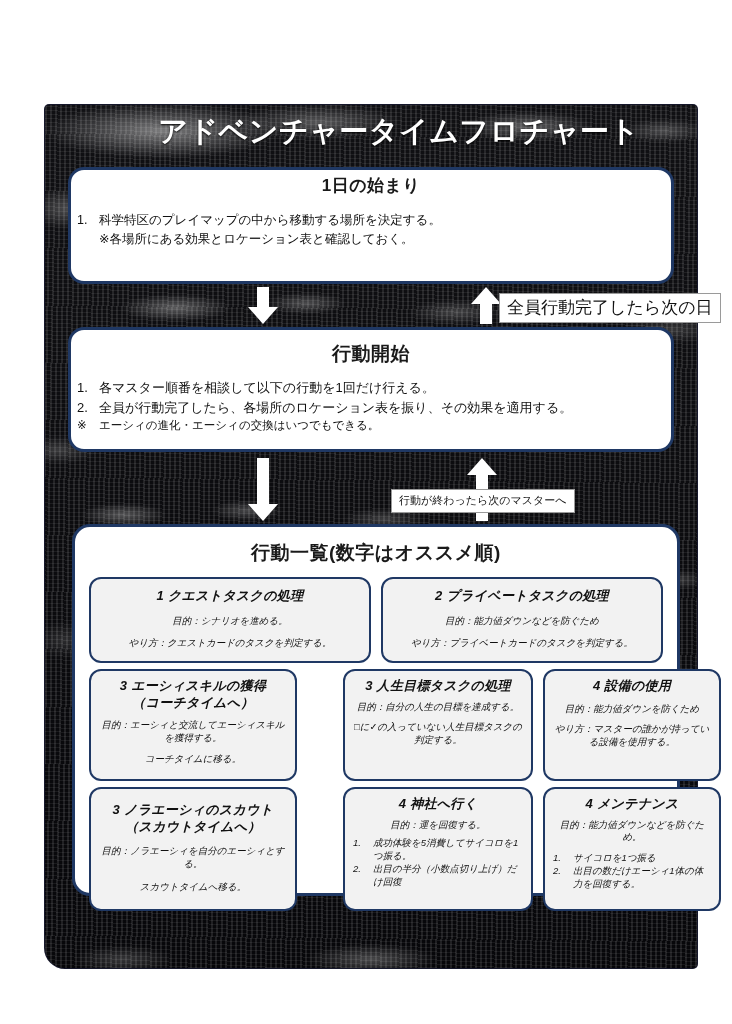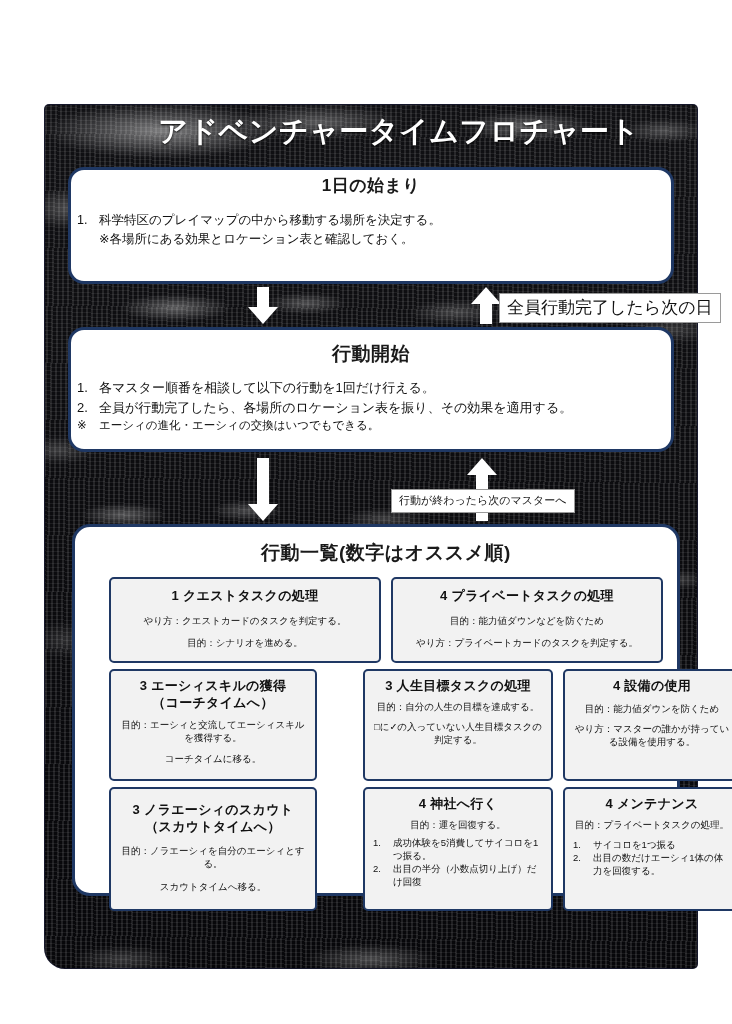--- a/index.html
+++ b/index.html
@@ -105,41 +105,41 @@
   
   #box-action-start { left: 68px; top: 327px; width: 606px; height: 125px; }
   #box-action-start .stage-heading { margin-top: 11px; font-size: 19px; }
   #box-action-start .stage-list { margin-top: 11px; padding-left: 2px; font-size: 13px; }
   #box-action-start .stage-list li.small { font-size: 11.5px; }
 
   
   #box-action-menu {
     left: 72px; top: 524px; width: 608px; height: 372px;
     border-radius: 18px;
-    padding-left: 20px;
   }
   #box-action-menu .stage-heading { margin-top: 13px; font-size: 19px; }
 
   
   .card-grid {
     display: flex;
     flex-direction: column;
     gap: 6px;
     padding: 11px 14px 12px 14px;
   }
   .card-row { display: flex; gap: 10px; }
 
   .action-card {
     background: #f2f2f2;
     border: 2.5px solid #1f3864;
-    border-radius: 5px;
+    border-radius: 12px;
     padding: 7px 8px 8px 8px;
     display: flex;
     flex-direction: column;
     justify-content: flex-start;
+    font-style: italic;
   }
 
   .card-title {
     text-align: center;
     font-size: 13px;
     font-weight: bold;
     color: #111111;
     line-height: 1.28;
     letter-spacing: .3px;
   }
@@ -260,26 +260,26 @@
 
 <div class="stage-box" id="box-action-menu">
   <div class="stage-heading">行動一覧(数字はオススメ順)</div>
 
   <div class="card-grid">
 
     <div class="card-row row-1">
 
       <div class="action-card">
         <div class="card-title">1 クエストタスクの処理</div>
+        <div class="card-line">目的：シナリオを進める。</div>
         <div class="card-line">やり方：クエストカードのタスクを判定する。</div>
-        <div class="card-line">目的：シナリオを進める。</div>
       </div>
 
       <div class="action-card">
-        <div class="card-title">4 プライベートタスクの処理</div>
+        <div class="card-title">2 プライベートタスクの処理</div>
         <div class="card-line">目的：能力値ダウンなどを防ぐため</div>
         <div class="card-line">やり方：プライベートカードのタスクを判定する。</div>
       </div>
 
     </div>
 
     <div class="card-row row-2">
 
       <div class="action-card w-left">
         <div class="card-title">3 エーシィスキルの獲得</div>
@@ -333,21 +333,21 @@
           <li>
             <span class="n">2.</span>
             <span class="t">出目の半分（小数点切り上げ）だけ回復</span>
           </li>
         </ul>
       </div>
 
       <div class="action-card w-right">
         <div class="card-title">4 メンテナンス</div>
         <div class="sp6"></div>
-        <div class="card-line">目的：プライベートタスクの処理。</div>
+        <div class="card-line">目的：能力値ダウンなどを防ぐため。</div>
         <div class="sp8"></div>
         <ul class="card-steps">
           <li>
             <span class="n">1.</span>
             <span class="t">サイコロを1つ振る</span>
           </li>
           <li>
             <span class="n">2.</span>
             <span class="t">出目の数だけエーシィ1体の体力を回復する。</span>
           </li>

